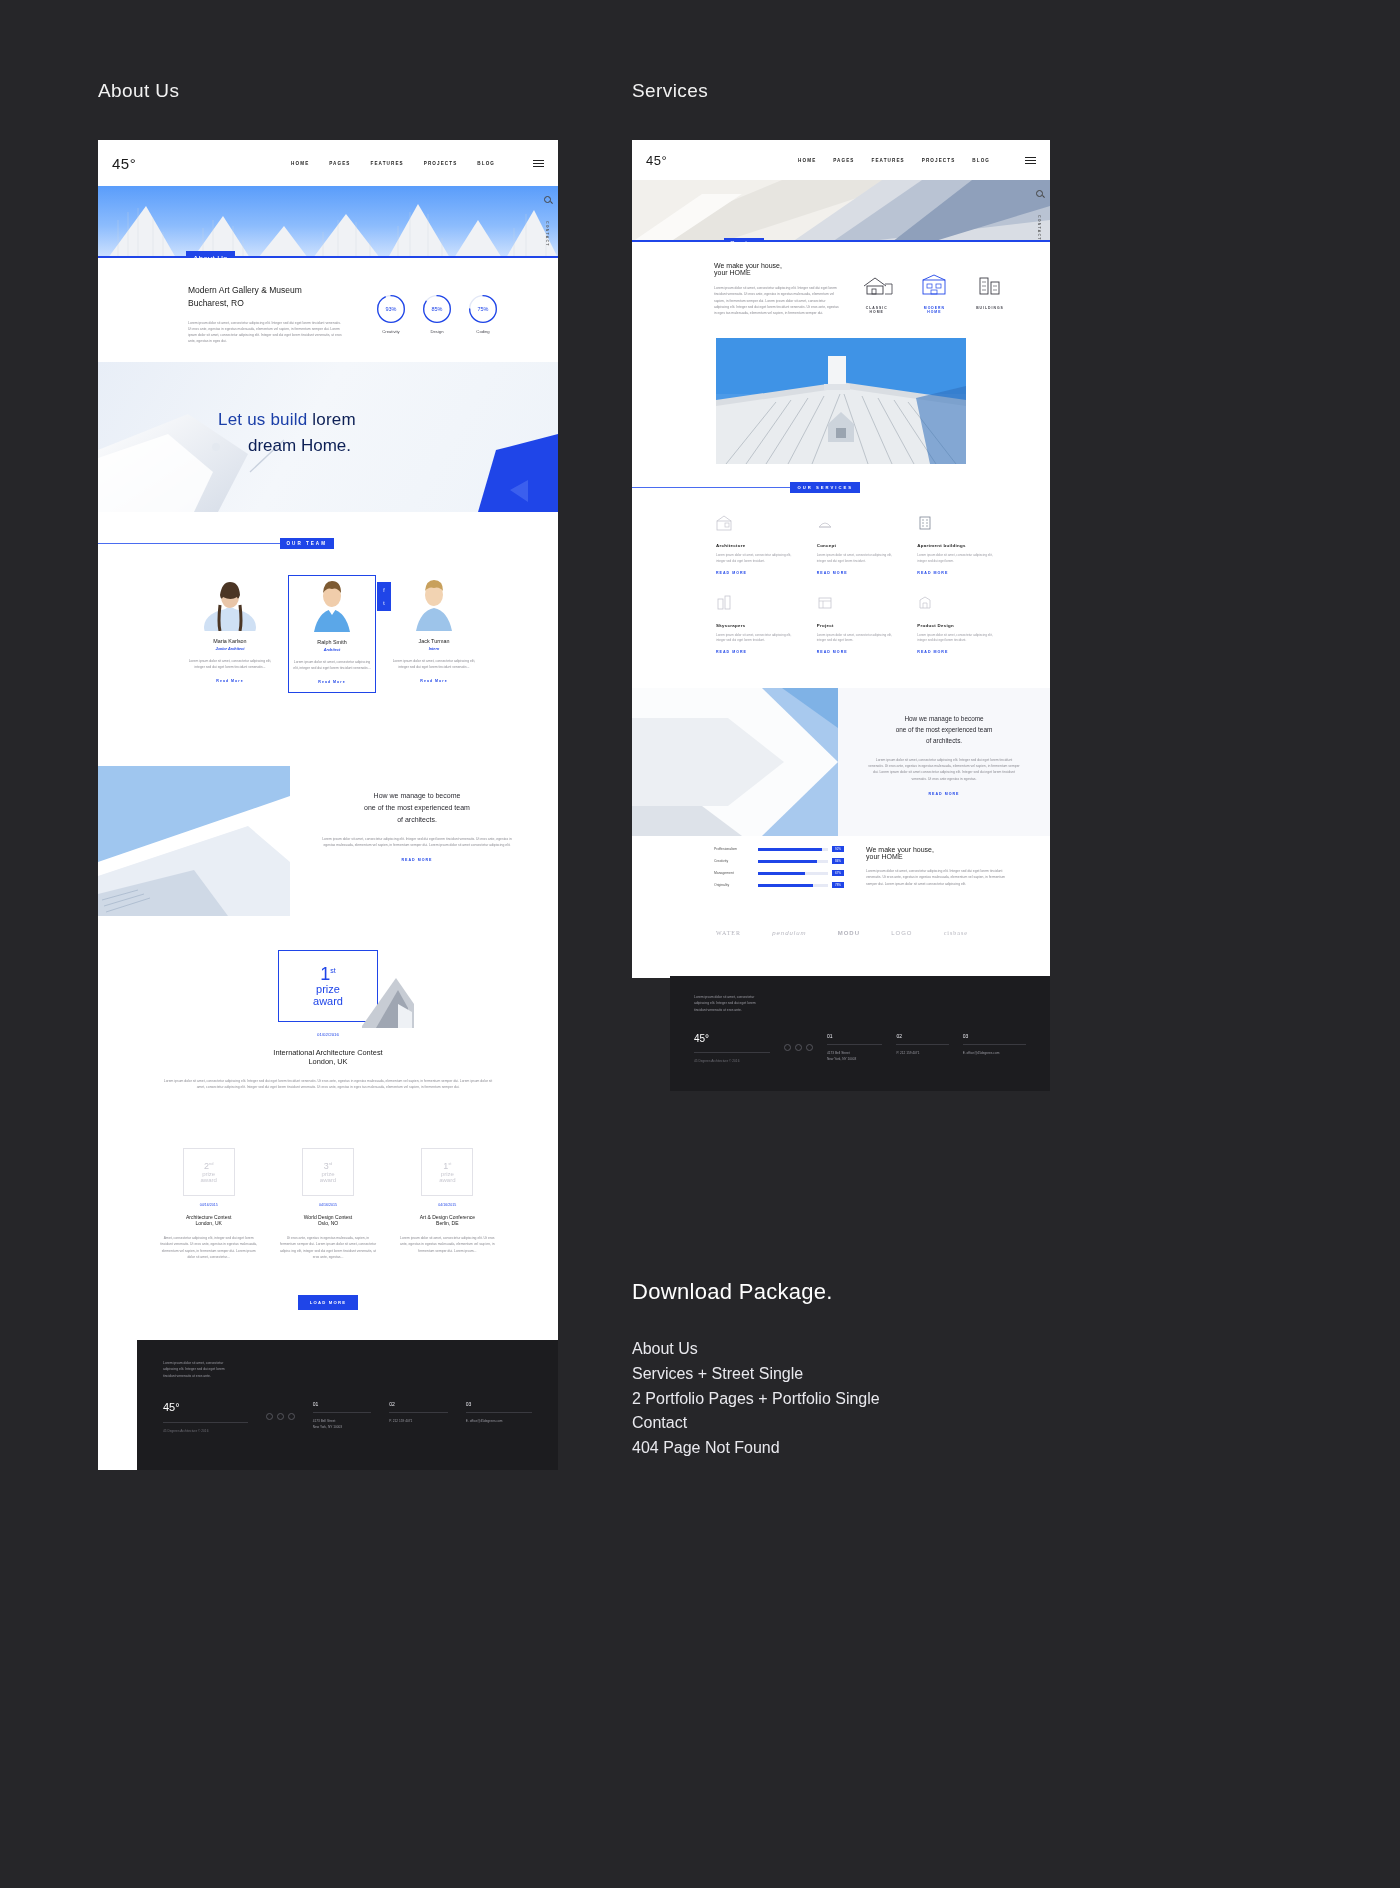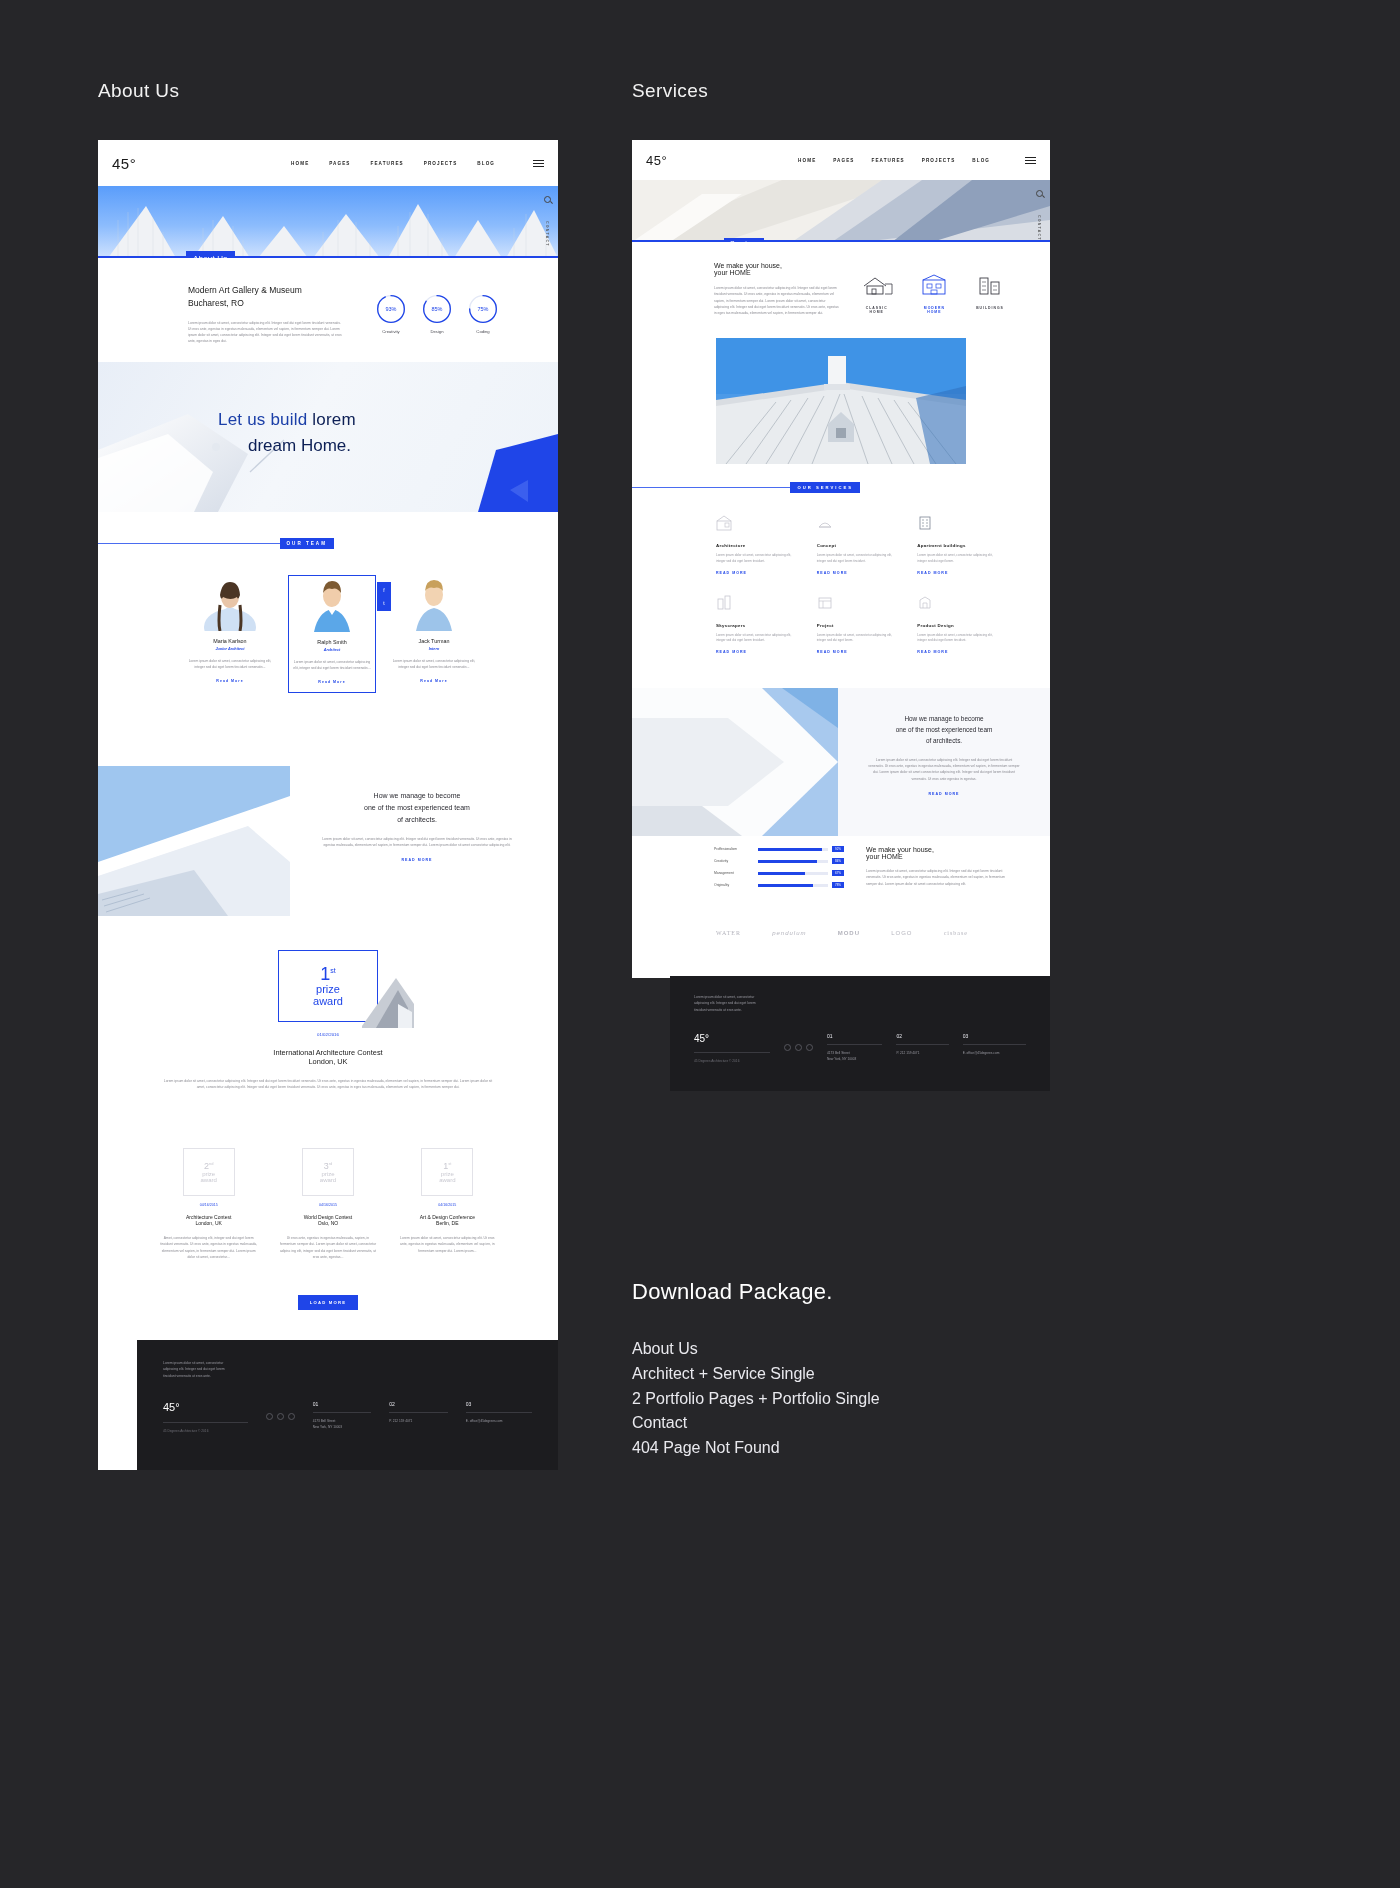--- a/index.html
+++ b/index.html
@@ -687,18 +687,18 @@
       <div class="fcol-line"></div>
       <div class="fcol-txt"><span>E.</span> <span>office@45degrees.com</span></div>
     </div>
   </div>
 </div>
 
 <div style="position:absolute; left:632px; top:1238px; width:500px;margin-top:41px;">
   <div class="dl-title">Download Package.</div>
   <div style="margin-top:32px;">
     <div class="dl-item">About Us</div>
-    <div class="dl-item">Architect + Service Single</div>
+    <div class="dl-item">Services + Street Single</div>
     <div class="dl-item">2 Portfolio Pages + Portfolio Single</div>
     <div class="dl-item">Contact</div>
     <div class="dl-item">404 Page Not Found</div>
   </div>
 </div>
 
 </body></html>

